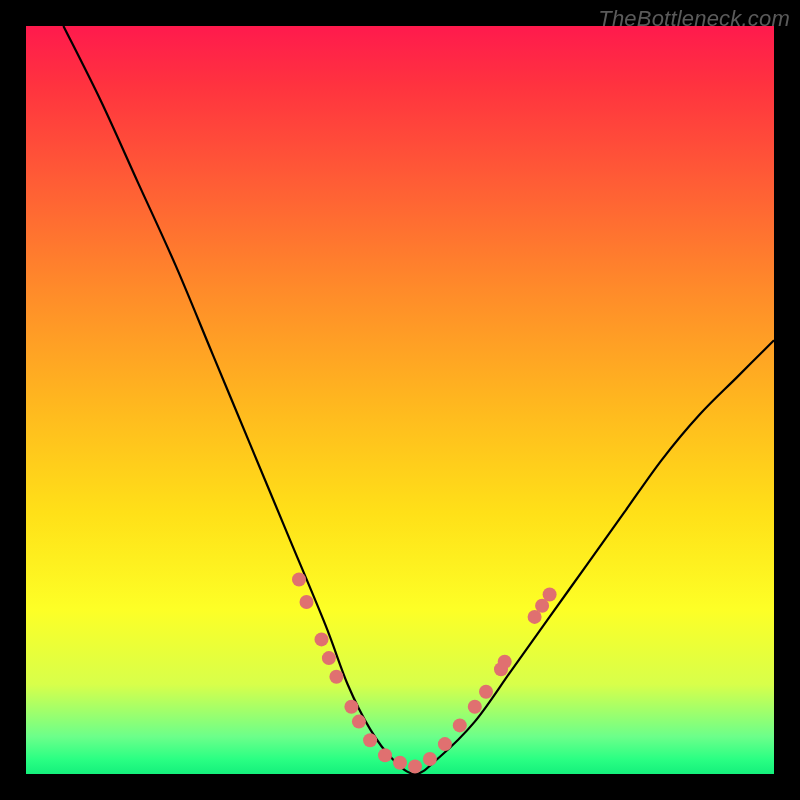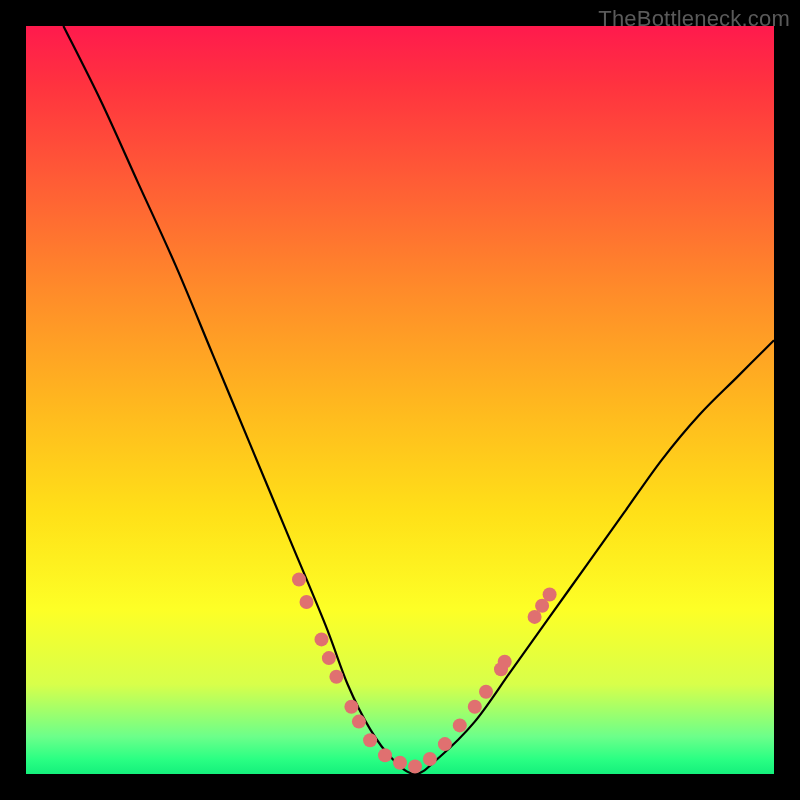--- a/index.html
+++ b/index.html
@@ -33,20 +33,21 @@
   }
   .watermark {
     position: absolute;
     top: 6px;
     right: 10px;
     color: #5a5a5a;
     font-size: 22px;
     font-weight: 500;
     letter-spacing: 0.2px;
     z-index: 5;
+    font-style: italic;
   }
   svg.plot {
     position: absolute;
     left: 0;
     top: 0;
     width: 748px;
     height: 748px;
   }
   .curve {
     fill: none;

